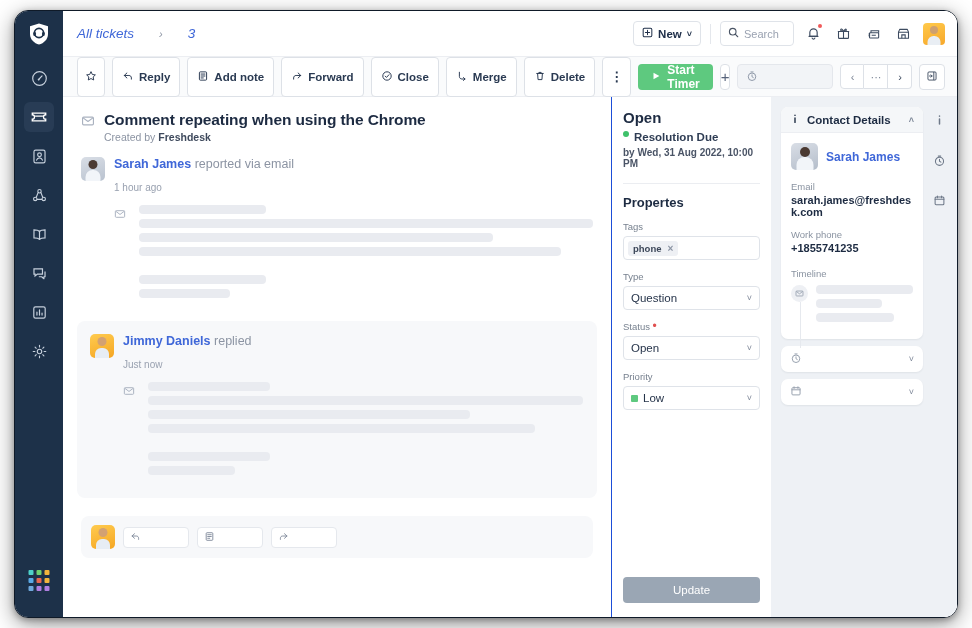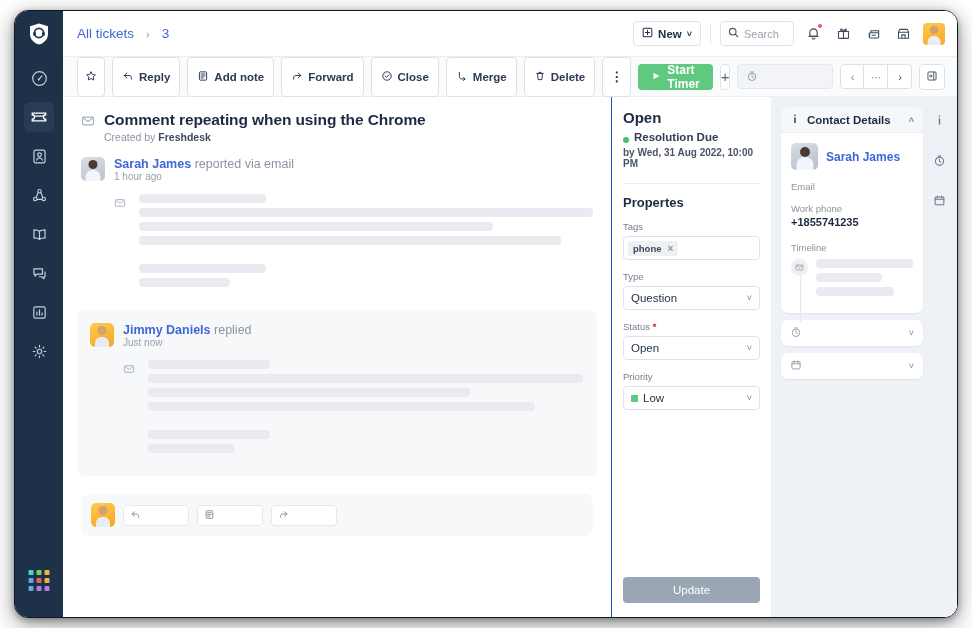--- a/index.html
+++ b/index.html
@@ -51,21 +51,21 @@
   .main { flex: 1; display: flex; flex-direction: column; min-width: 0; background: #fff; }
 
   
   .topbar {
     height: 46px; flex: 0 0 46px;
     display: flex; align-items: center;
     padding: 0 12px 0 14px;
     background: #fff;
     border-bottom: 1px solid #eceef2;
   }
-  .crumbs { display: flex; align-items: center; gap: 12px; font-size: 13.5px; }
+  .crumbs { display: flex; align-items: center; gap: 25px; font-size: 13.5px; font-style: italic; }
   .crumbs a { color: #3f67d8; text-decoration: none; font-weight: 500; }
   .crumb-sep { color: #8b93a2; font-size: 11px; }
   .crumb-cur { color: #3f67d8; font-weight: 500; }
   .top-right { margin-left: auto; display: flex; align-items: center; gap: 9px; }
   .btn-new {
     display: flex; align-items: center; gap: 5px;
     height: 25px; padding: 0 8px;
     border: 1px solid #dfe3e9; border-radius: 4px;
     background: #fff; font-size: 11.5px; color: #20304a; font-weight: bold;
     cursor: pointer;
@@ -167,21 +167,21 @@
     width:15px; height:11px; border-radius:7px 7px 0 0; background:#f2f5f9; }
   .ava.f::before { content:''; position:absolute; left:50%; top:3px; transform:translateX(-50%);
     width:9px; height:9px; border-radius:50%; background:#4b3a32; z-index:2; }
   .ava.m { background: linear-gradient(160deg,#ffcb4f,#f5a623); }
   .ava.m::after { content:''; position:absolute; left:50%; bottom:0; transform:translateX(-50%);
     width:14px; height:10px; border-radius:6px 6px 0 0; background:#e7edf4; }
   .ava.m::before { content:''; position:absolute; left:50%; top:3px; transform:translateX(-50%);
     width:9px; height:9px; border-radius:50%; background:#d3a172; z-index:2; }
   .msg-who { font-size: 12.5px; color: #8c94a3; }
   .msg-who b { color: #3f67d8; font-weight: bold; }
-  .msg-time { font-size: 10px; color: #99a1b0; margin-top: 0; }
+  .msg-time { font-size: 10px; color: #99a1b0; margin-top: 11px; }
   .msg-body { display: flex; gap: 12px; margin-top: 12px; }
   .env-ic { color: #aab2c0; flex: 0 0 13px; margin-top: 1px; }
   .sk-col { flex: 1; }
   .sk { height: 9px; border-radius: 4px; background: #e9ebf0; margin-bottom: 5px; }
 
   .reply-bar {
     display: flex; align-items: center; gap: 8px;
     margin: 18px 4px 0 4px; padding: 9px 10px;
     background: #f7f8fa; border-radius: 8px;
   }
@@ -194,21 +194,21 @@
 
   
   .props {
     width: 160px; flex: 0 0 160px;
     border-left: 1px solid #1d4ed8;
     padding: 12px 11px 0 11px;
     display: flex; flex-direction: column;
     background: #fff;
   }
   .p-status { font-size: 15px; font-weight: bold; color: #1d2b42; }
-  .p-res { display: flex; align-items: flex-end; gap: 5px; margin-top: 5px; font-size: 11.5px; font-weight: bold; color: #2f3d54; }
+  .p-res { display: flex; align-items: flex-start; gap: 5px; margin-top: 5px; font-size: 11.5px; font-weight: bold; color: #2f3d54; }
   .grn-dot { width: 6px; height: 6px; border-radius: 50%; background: #3ec16a; }
   .p-due { font-size: 10px; color: #4a5466; margin-top: 4px; font-weight: bold; }
   .p-divider { height: 1px; background: #ebedf1; margin: 14px 0 11px 0; }
   .p-title { font-size: 13px; font-weight: bold; color: #1d2b42; }
   .p-label { font-size: 9.5px; color: #77818f; margin: 11px 0 4px 0; }
   .p-label .req { color: #e05050; font-size: 12px; line-height: 0; }
   .p-tagbox {
     border: 1px solid #dfe3e9; border-radius: 4px;
     height: 24px; display: flex; align-items: center; padding: 0 4px;
   }
@@ -668,20 +668,21 @@
                   </svg></span>
               <span>Contact Details</span>
               <span class="chev">˄</span>
             </div>
             <div class="card-bd">
               <div class="c-name">
                 <div class="c-ava"></div>
                 <span class="c-link">Sarah James</span>
               </div>
               <div class="c-flabel">Email</div>
+              <div class="c-fval">sarah.james@freshdesk.com</div>
               <div class="c-flabel">Work phone</div>
               <div class="c-fval">+1855741235</div>
 
               <div class="tl-label">Timeline</div>
               <div class="tl-row">
                 <div class="tl-ic">
                   <svg width="9" height="9" viewBox="0 0 16 16" fill="none" stroke="currentColor" stroke-width="1.5">
                       <rect x="1.8" y="3.6" width="12.4" height="8.8" rx="1.2"></rect>
                       <path d="m2.4 4.4 5.6 4.2 5.6-4.2" stroke-linejoin="round"></path>
                     </svg>

